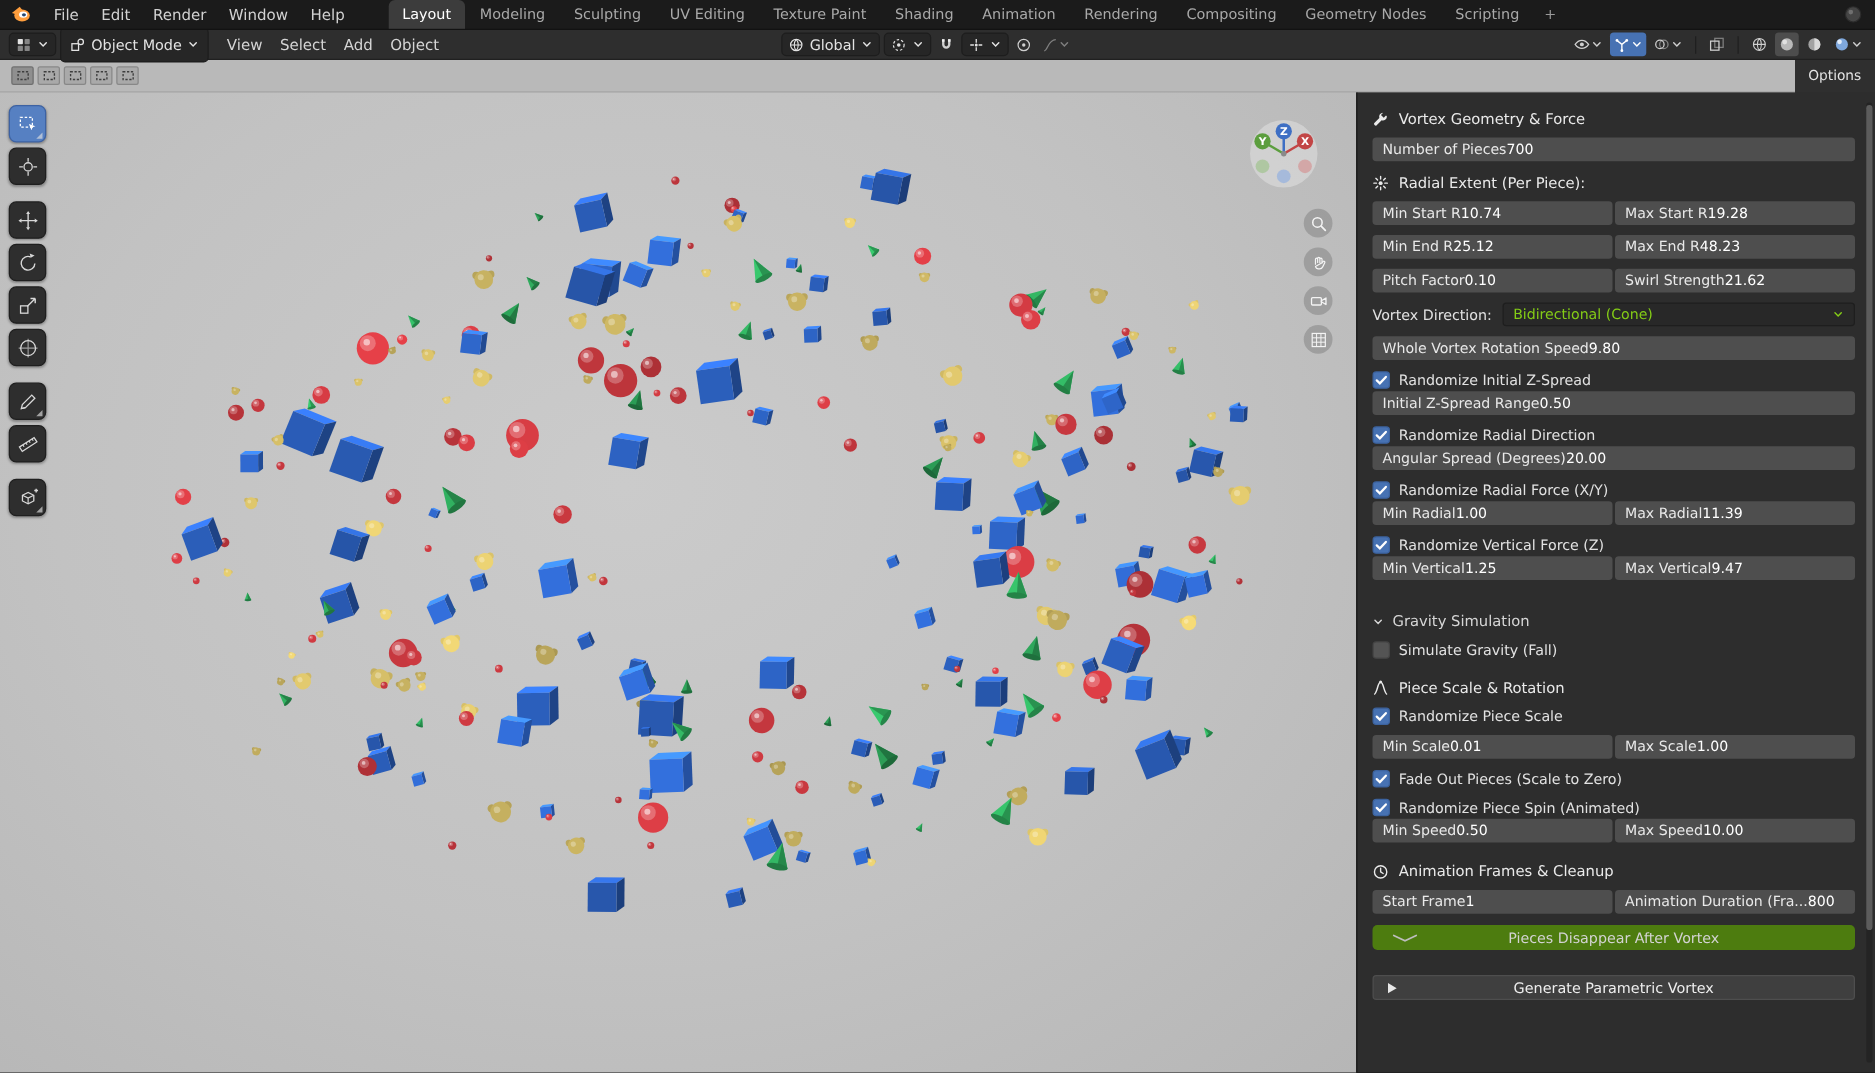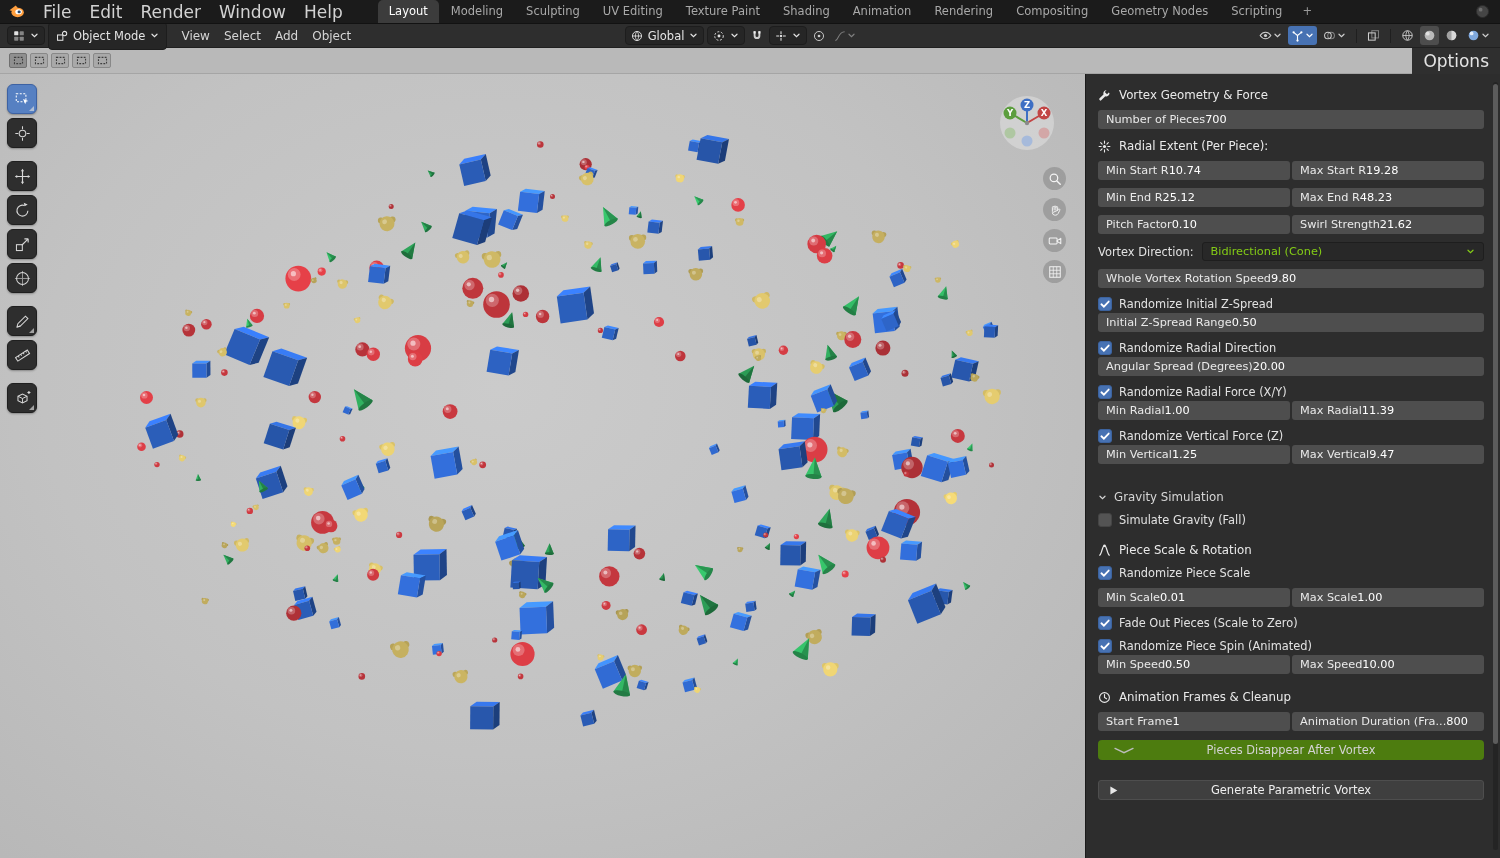--- a/index.html
+++ b/index.html
@@ -4,21 +4,21 @@
 <style>
 *{margin:0;padding:0;box-sizing:border-box}
 html,body{width:1500px;height:858px;overflow:hidden;background:#111;
   font-family:"DejaVu Sans","Liberation Sans",sans-serif;}
 #app{position:absolute;inset:0;width:1500px;height:858px;background:#1c1c1c;font-size:12px;color:#d8d8d8}
 
 
 .topbar{position:absolute;top:0;left:0;right:0;height:24px;background:#1b1b1b;display:flex;align-items:stretch;border-bottom:1px solid #121212;z-index:30}
 .logo{display:flex;align-items:center;padding:0 9px 0 8px;cursor:pointer}
 .tmenus{display:flex;align-items:center}
-.tmenu{padding:0 9px;color:#d2d2d2;cursor:pointer;display:flex;align-items:center;height:100%;font-size:17px}
+.tmenu{padding:0 9px;color:#d2d2d2;cursor:pointer;display:flex;align-items:center;height:100%;font-size:12px}
 .tabs{display:flex;align-items:flex-end;margin-left:26px;gap:1px}
 .tab{padding:4px 11px 5px;color:#a9a9a9;font-size:11.5px;border-radius:5px 5px 0 0;cursor:pointer;white-space:nowrap}
 .tab.active{background:#3c3c3c;color:#fff}
 .tab.add{color:#9a9a9a;padding:4px 8px 5px}
 .scene-ic{margin-left:auto;display:flex;align-items:center;padding:0 10px;cursor:pointer}
 
 
 .toolhdr{position:absolute;top:24px;left:0;right:0;height:24px;background:#2e2e2e;display:flex;align-items:center;padding:0 7px;gap:3px;border-bottom:1px solid #202020;z-index:29}
 .hbtn{display:inline-flex;align-items:center;gap:5px;background:#262626;border:1px solid #1d1d1d;border-radius:4px;height:19px;padding:13px 7px;color:#e3e3e3;font-size:11.5px;cursor:pointer;white-space:nowrap}
 .hbtn.iconbtn{padding:0 5px}
@@ -34,21 +34,21 @@
 
 
 .viewport{position:absolute;top:48px;left:0;width:1085px;bottom:0;background:radial-gradient(ellipse at 46% 42%,#cbcbcb 0%,#c2c2c2 55%,#b6b6b6 100%);cursor:crosshair}
 #scene{position:absolute;inset:0;width:100%;height:100%}
 
 
 .toolsettings{position:absolute;top:48px;left:0;right:0;height:26px;background:#b9b9b9;border-bottom:1px solid #a5a5a5;display:flex;align-items:center;padding-left:9px;z-index:5}
 .selmodes{display:flex;align-items:center;gap:3px}
 .selmode{width:18px;height:15px;background:#a9a9a9;border:1px solid #888;border-radius:2px;display:inline-flex;align-items:center;justify-content:center;cursor:pointer}
 .selmode.active{background:#8f8f8f;border-color:#6f6f6f}
-.options{margin-left:auto;height:36px;background:#2f2f2f;color:#e4e4e4;border:none;border-radius:4px 0 0 4px;padding:0 11px;font-size:17px;cursor:pointer;font-family:inherit}
+.options{margin-left:auto;height:36px;background:#2f2f2f;color:#e4e4e4;border:none;border-radius:4px 0 0 4px;padding:0 11px;font-size:11px;cursor:pointer;font-family:inherit}
 
 
 .lefttools{position:absolute;left:7px;top:84px;display:flex;flex-direction:column;z-index:6}
 .ltool{width:30px;height:30px;background:#2e2e2e;border:1px solid #1f1f1f;border-radius:6px;display:flex;align-items:center;justify-content:center;color:#d7d7d7;margin-bottom:4px;cursor:pointer;position:relative;box-shadow:0 1px 2px rgba(0,0,0,.3)}
 .ltool.active{background:#5680c2;border-color:#3d62a3;color:#fff}
 .ltool.grp{margin-bottom:13px}
 .tri{position:absolute;right:2px;bottom:2px;width:0;height:0;border-style:solid;border-width:0 0 5px 5px;border-color:transparent transparent rgba(225,225,225,.65) transparent}
 
 
 .navgz{position:absolute;left:998px;top:94px;z-index:6;cursor:pointer}

